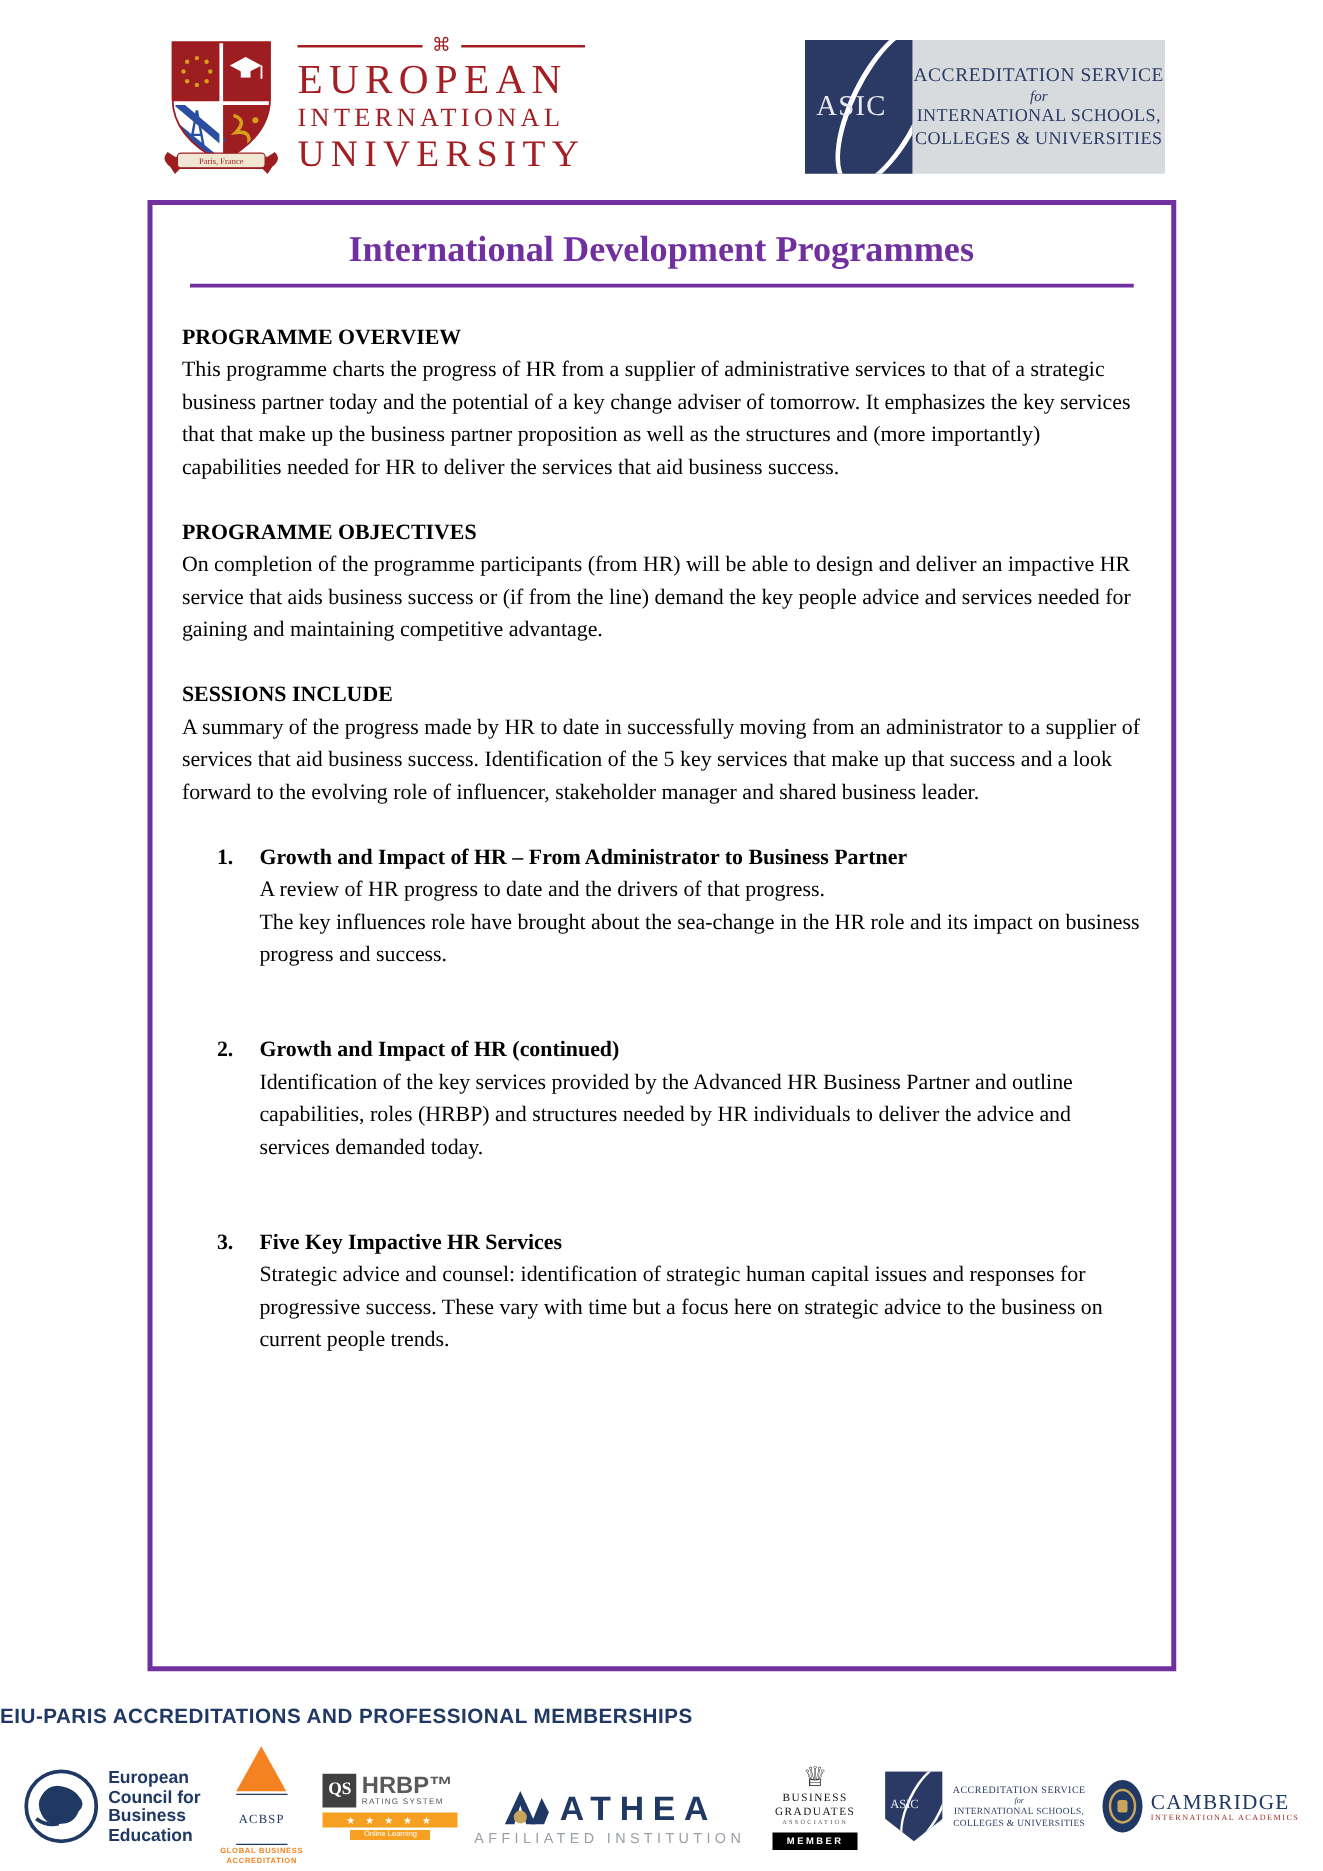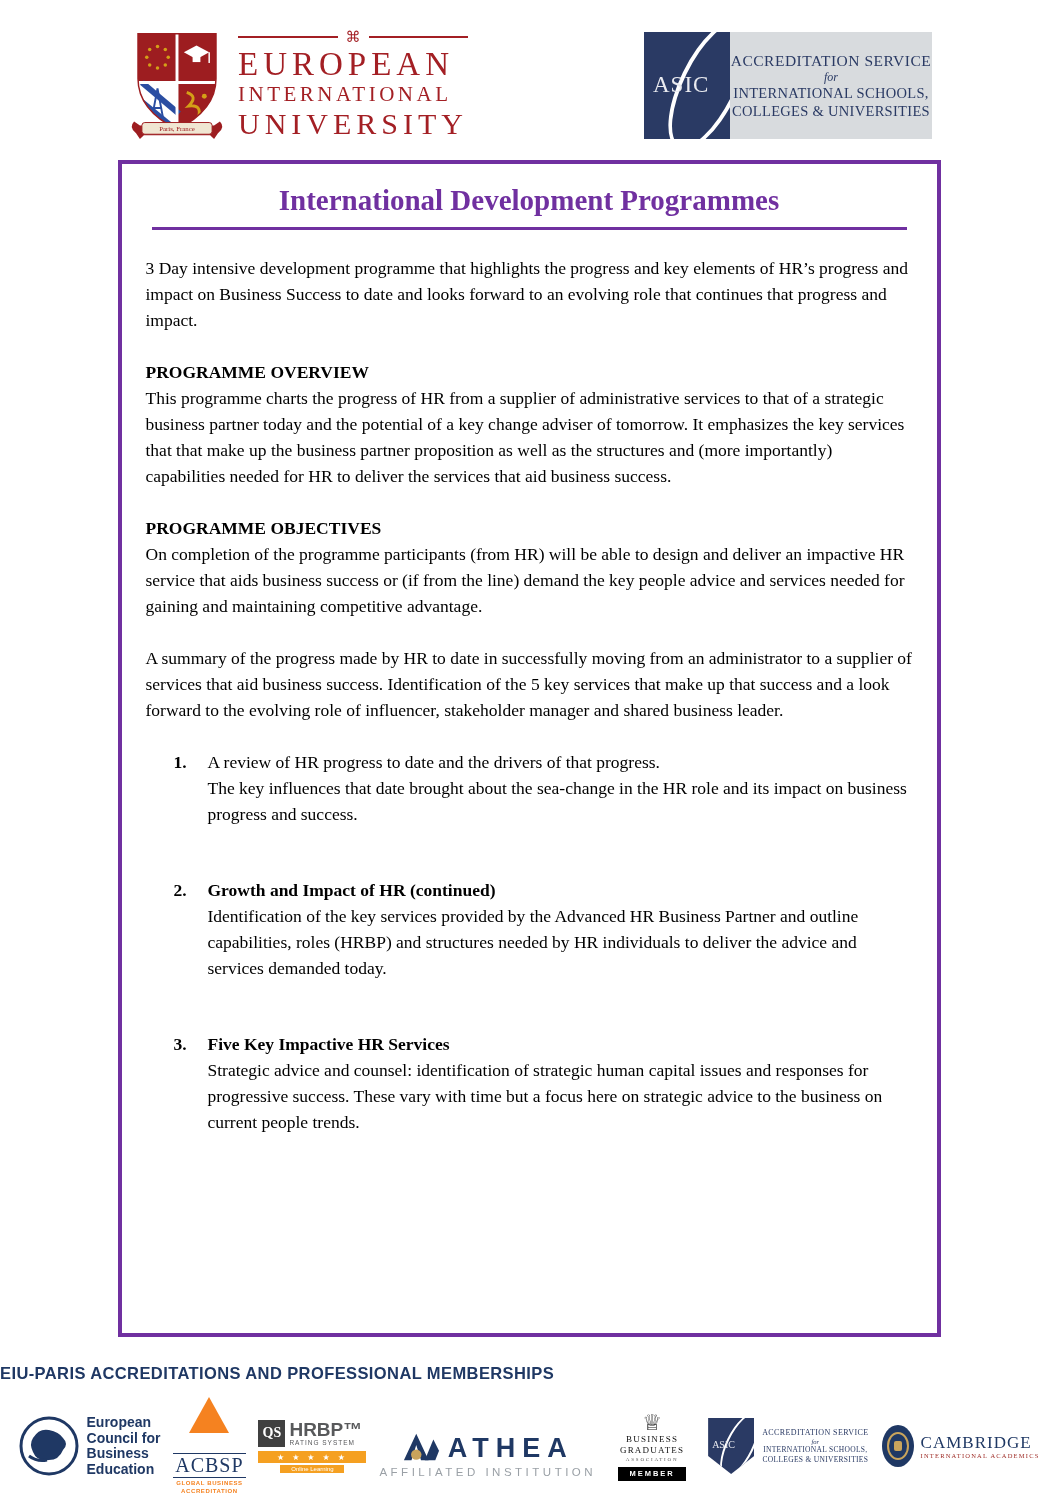--- a/index.html
+++ b/index.html
@@ -55,21 +55,21 @@
   .footer-heading { margin-top:27px; text-align:left; font-family:"Liberation Sans", sans-serif;
     font-weight:bold; color:#1F3864; font-size:16.5px; letter-spacing:0.4px; }
   .logo-row { display:flex; align-items:center; justify-content:center; gap:13px; margin-top:14px; }
 
   .ecbe { display:flex; align-items:center; gap:8px; }
   .ecbe-globe { width:60px; height:60px; }
   .ecbe-text { font-family:"Liberation Sans", sans-serif; font-weight:bold; color:#1F3864; font-size:14px; line-height:15.5px; }
 
   .acbsp { display:flex; flex-direction:column; align-items:center; width:72px; }
   .acbsp-tri { width:0; height:0; border-left:20px solid transparent; border-right:20px solid transparent; border-bottom:36px solid #F58220; }
-  .acbsp-name { font-size:20px; color:#1F3864; letter-spacing:1px; border-top:1px solid #1F3864; border-bottom:1px solid #1F3864; padding:0 2px; margin-top:20px; }
+  .acbsp-name { font-size:10px; color:#1F3864; letter-spacing:1px; border-top:1px solid #1F3864; border-bottom:1px solid #1F3864; padding:14px 2px; margin-top:2px; }
   .acbsp-sub { font-family:"Liberation Sans", sans-serif; color:#F58220; font-size:6px; font-weight:bold; letter-spacing:0.6px; text-align:center; line-height:7.5px; margin-top:2px; }
 
   .qs { display:flex; flex-direction:column; width:108px; }
   .qs-top { display:flex; align-items:center; gap:4px; }
   .qs-box { width:27px; height:27px; background:#404040; color:#fff; font-size:14px; font-weight:bold; display:flex; align-items:center; justify-content:center; }
   .qs-name { font-family:"Liberation Sans", sans-serif; font-weight:bold; color:#58595B; font-size:19px; line-height:19px; }
   .qs-sub { font-family:"Liberation Sans", sans-serif; color:#58595B; font-size:6.5px; letter-spacing:1px; }
   .qs-starbar { background:#F5A021; color:#fff; text-align:center; font-size:8px; letter-spacing:3px; padding:2px 0 1px; margin-top:4px; }
   .qs-online { background:#F5A021; color:#fff; text-align:center; font-family:"Liberation Sans", sans-serif; font-size:6px; width:64px; margin:2px auto 0; padding:1px 0; }
 
@@ -176,44 +176,45 @@
         <span class="asic-r4">COLLEGES &amp; UNIVERSITIES</span>
       </div>
     </div>
   </div>
 
   <div class="content-box">
     <div class="doc-title">International Development Programmes</div>
     <div class="title-rule"></div>
 
     <div class="section">
-      <div class="section-body">3 Day intensive development programme that highlights the progress and key elements of HR’s progress and impact on Business Success to date and looks forward to an evolving role that continues that progress and impact.</div>
     </div>
 
     <div class="section">
       <div class="section-heading">PROGRAMME OVERVIEW</div>
       <div class="section-body">This programme charts the progress of HR from a supplier of administrative services to that of a strategic business partner today and the potential of a key change adviser of tomorrow. It emphasizes the key services that that make up the business partner proposition as well as the structures and (more importantly) capabilities needed for HR to deliver the services that aid business success.</div>
     </div>
 
     <div class="section">
       <div class="section-heading">PROGRAMME OBJECTIVES</div>
       <div class="section-body">On completion of the programme participants (from HR) will be able to design and deliver an impactive HR service that aids business success or (if from the line) demand the key people advice and services needed for gaining and maintaining competitive advantage.</div>
     </div>
 
     <div class="section">
+      <div class="section-heading">SESSIONS INCLUDE</div>
       <div class="section-body">A summary of the progress made by HR to date in successfully moving from an administrator to a supplier of services that aid business success. Identification of the 5 key services that make up that success and a look forward to the evolving role of influencer, stakeholder manager and shared business leader.</div>
     </div>
 
     <div class="prog-list">
 
       <div class="list-item">
         <span class="list-num">1.</span>
         <div class="list-text">
+          <div class="list-title">Growth and Impact of HR – From Administrator to Business Partner</div>
           <div class="list-body">A review of HR progress to date and the drivers of that progress.</div>
-          <div class="list-body">The key influences that date brought about the sea-change in the HR role and its impact on business progress and success.</div>
+          <div class="list-body">The key influences role have brought about the sea-change in the HR role and its impact on business progress and success.</div>
         </div>
       </div>
 
       <div class="list-item">
         <span class="list-num">2.</span>
         <div class="list-text">
           <div class="list-title">Growth and Impact of HR (continued)</div>
           <div class="list-body">Identification of the key services provided by the Advanced HR Business Partner and outline capabilities, roles (HRBP) and structures needed by HR individuals to deliver the advice and services demanded today.</div>
         </div>
       </div>

